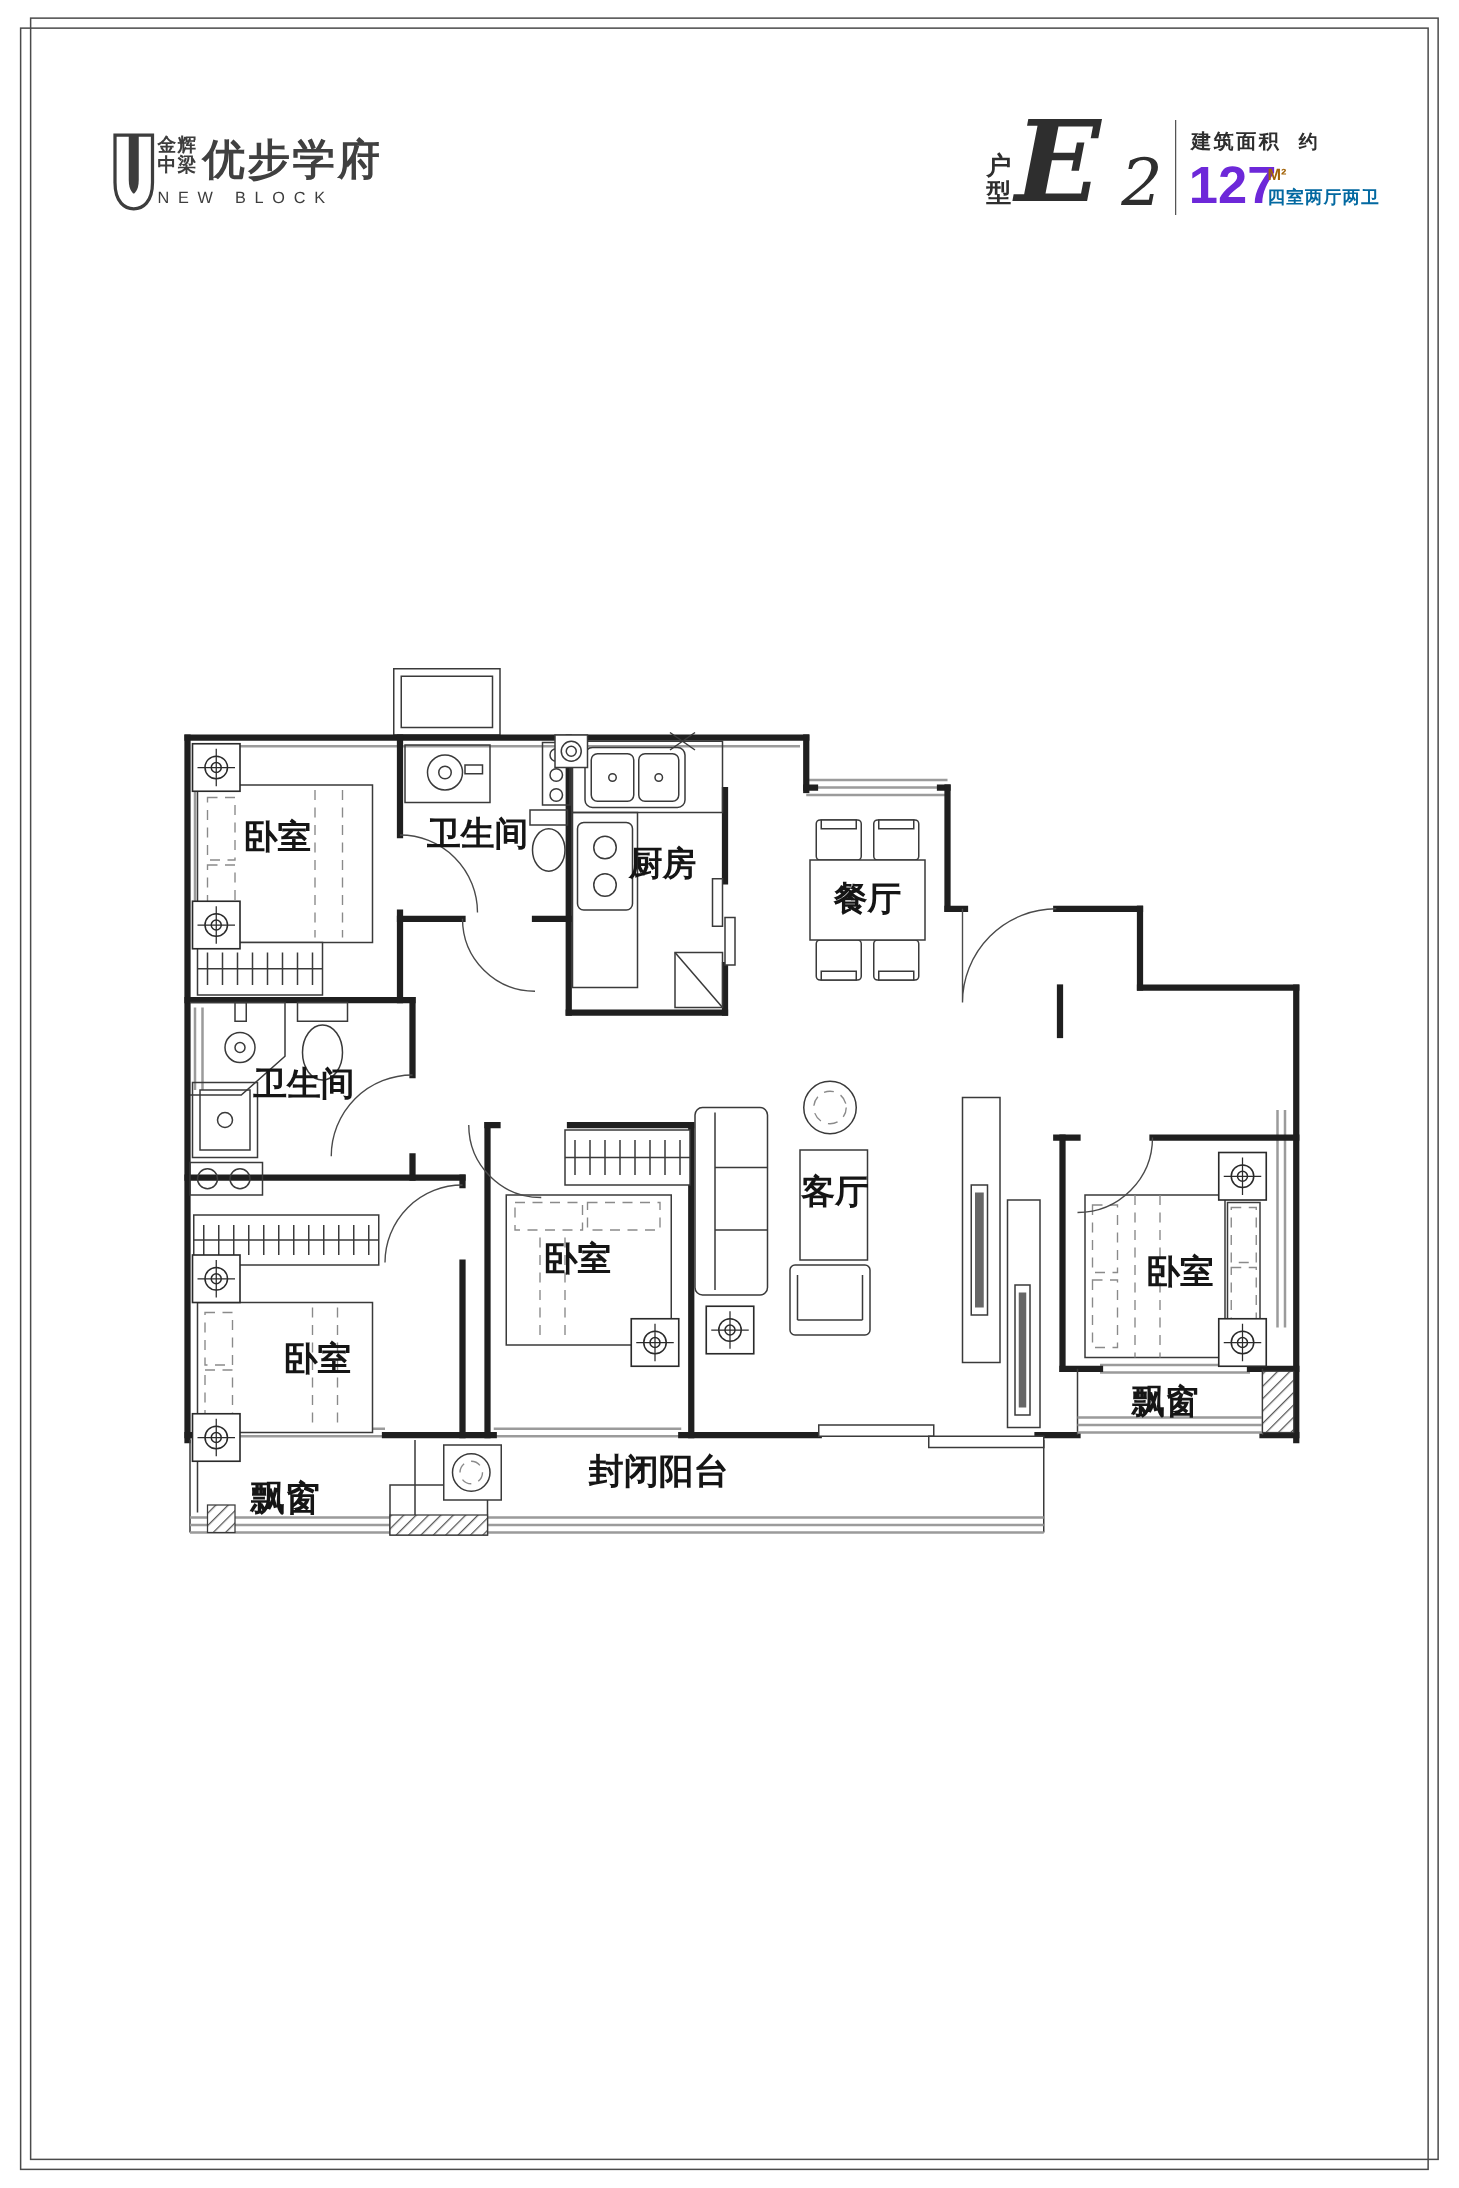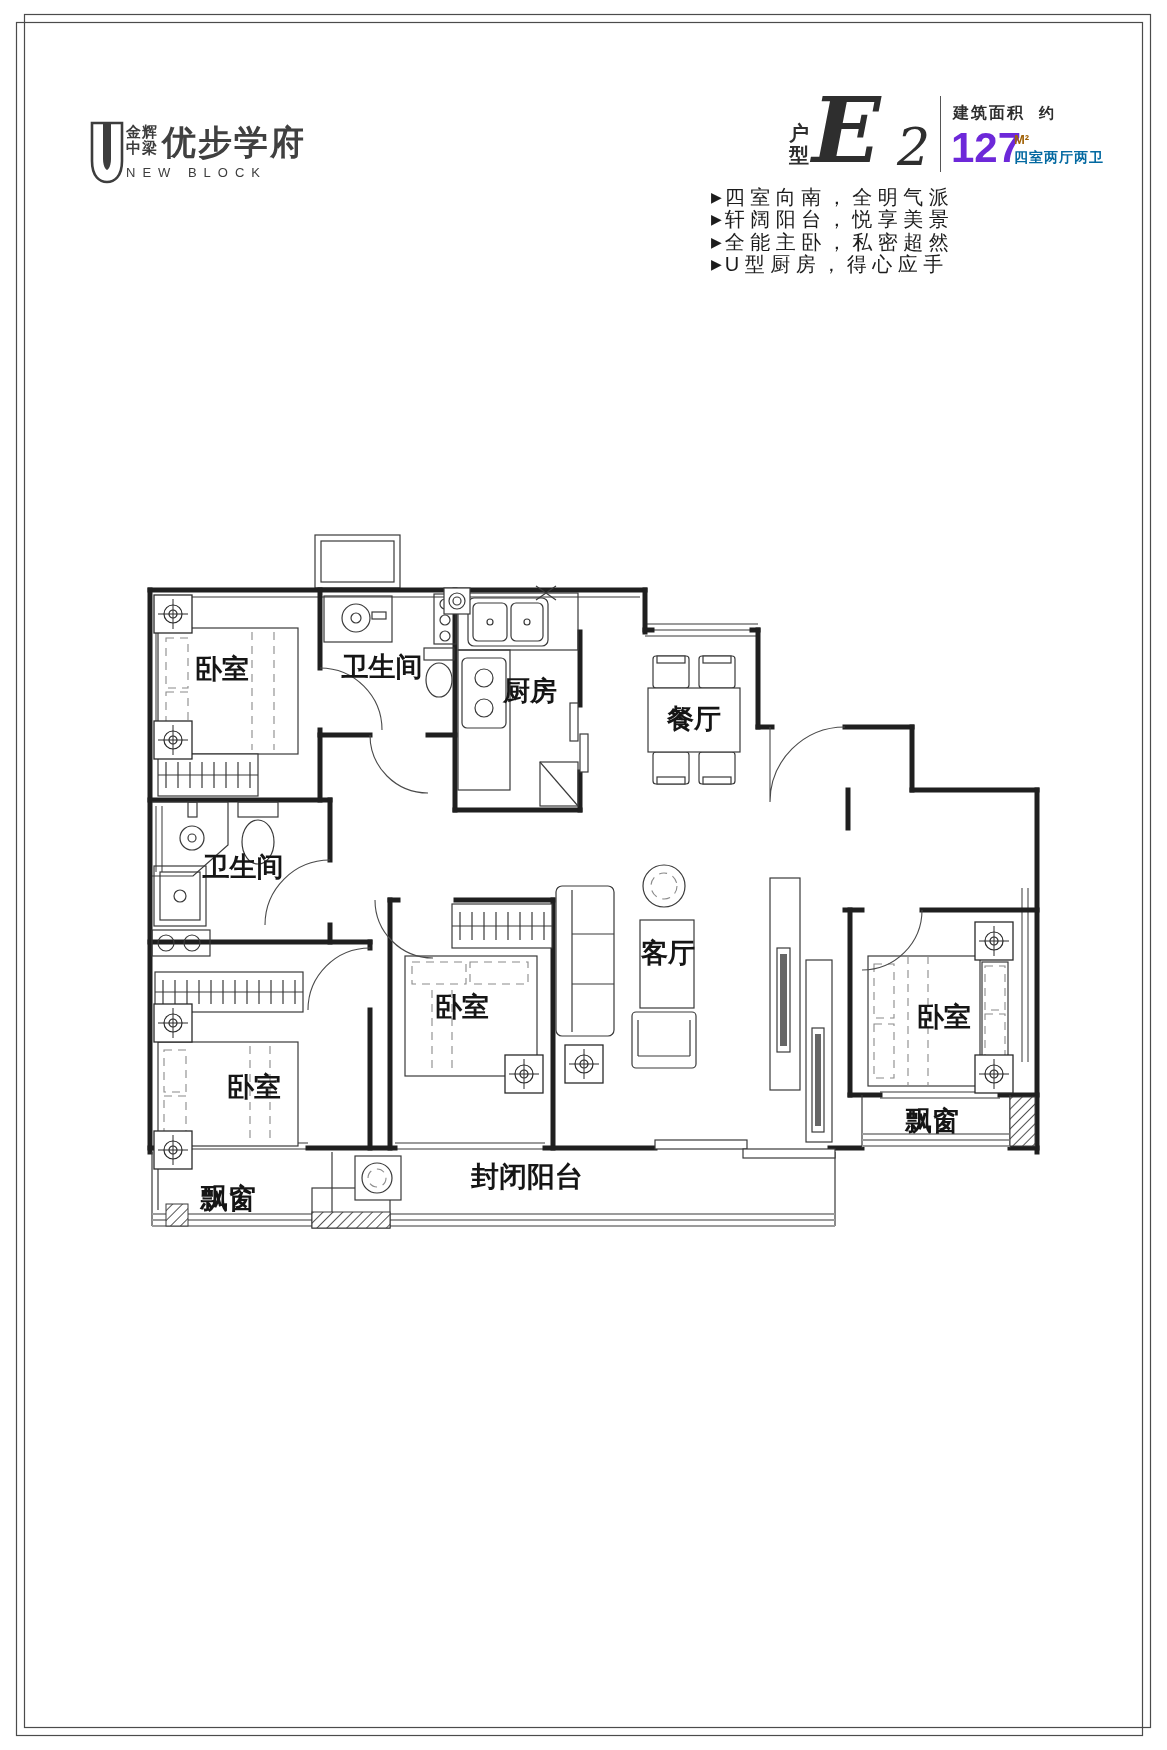--- a/index.html
+++ b/index.html
@@ -34,21 +34,21 @@
   .arc{stroke:#4a4a4a;stroke-width:1.1;fill:none;}
   .lbl{font-family:"Liberation Sans","DejaVu Sans",sans-serif;font-size:27px;font-weight:600;
        fill:#151515;text-anchor:middle;}
   .lbl2{font-size:28px;}
 </style>
 </head>
 <body>
 
 <div id="page">
 
-  <div class="abs" style="left:88px;top:104px;width:230px;height:66px;margin-top:15px;">
+  <div class="abs" style="left:88px;top:104px;width:230px;height:66px;">
     <svg class="abs" style="left:0;top:2px;" width="38" height="64" viewBox="0 0 38 64">
       <path d="M4,2 H34 V40 C34,56 26,61 19,61 C12,61 4,56 4,40 Z" stroke="#3d3d3d" stroke-width="2.6" fill="none"></path>
       <path d="M15,2 V38 C15,47 19,49 19,49 C19,49 23,47 23,38 V2 Z" fill="#3d3d3d"></path>
     </svg>
     <div class="abs brand-cn" style="left:38px;top:5px;">
       <span>金辉</span>
       <span>中梁</span>
     </div>
     <span class="abs brand-name" style="left:74px;top:1px;">优步学府</span>
     <span class="abs brand-sub" style="left:38px;top:46px;">NEW BLOCK</span>
@@ -63,26 +63,20 @@
   <div class="abs vdiv" style="left:940px;top:96px;height:76px;"></div>
   <div class="abs area-top" style="left:953px;top:103px;">
     <span>建筑面积</span><span class="approx">约</span>
   </div>
   <span class="abs area-val" style="left:951px;top:124px;">127</span>
   <div class="abs area-side" style="left:1014px;top:133px;">
     <span class="area-unit">M²</span>
     <span class="area-rooms">四室两厅两卫</span>
   </div>
 
-  <div class="abs features" style="left:711px;top:186px;">
-    <span class="row"><span class="mk">▶</span><span>四室向南，全明气派</span></span>
-    <span class="row"><span class="mk">▶</span><span>轩阔阳台，悦享美景</span></span>
-    <span class="row"><span class="mk">▶</span><span>全能主卧，私密超然</span></span>
-    <span class="row"><span class="mk">▶</span><span>U型厨房，得心应手</span></span>
-  </div>
 
   <svg class="abs" style="left:0;top:0;" width="1167" height="1750" viewBox="0 0 1167 1750">
     <defs>
       <pattern id="hx" width="7" height="7" patternUnits="userSpaceOnUse" patternTransform="rotate(45)">
         <rect width="7" height="7" fill="#fff"></rect>
         <line x1="0" y1="0" x2="0" y2="7" stroke="#555" stroke-width="2"></line>
       </pattern>
       <g id="colmark">
         <rect x="-19" y="-19" width="38" height="38" fill="#fff" stroke="#2a2a2a" stroke-width="1.3"></rect>
         <circle r="9" fill="none" stroke="#2a2a2a" stroke-width="1.2"></circle>

